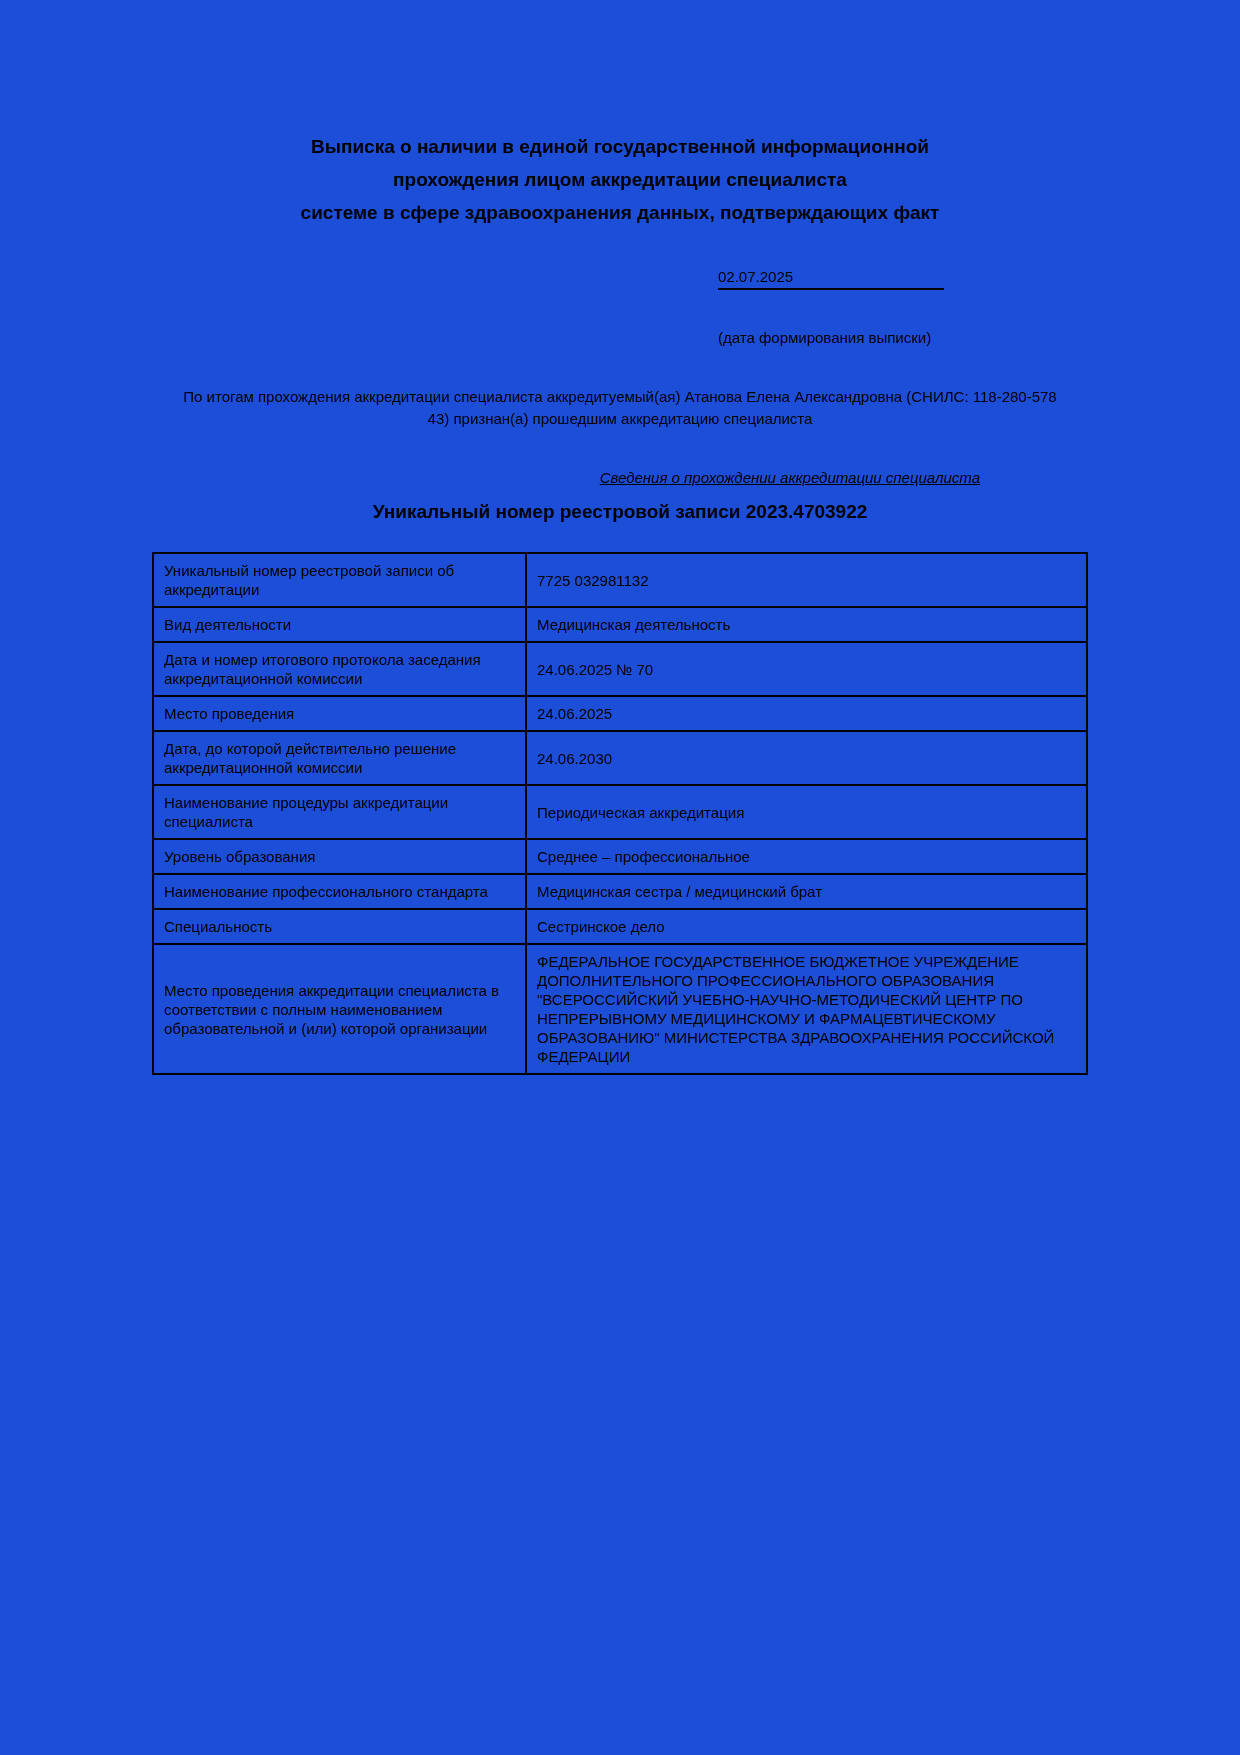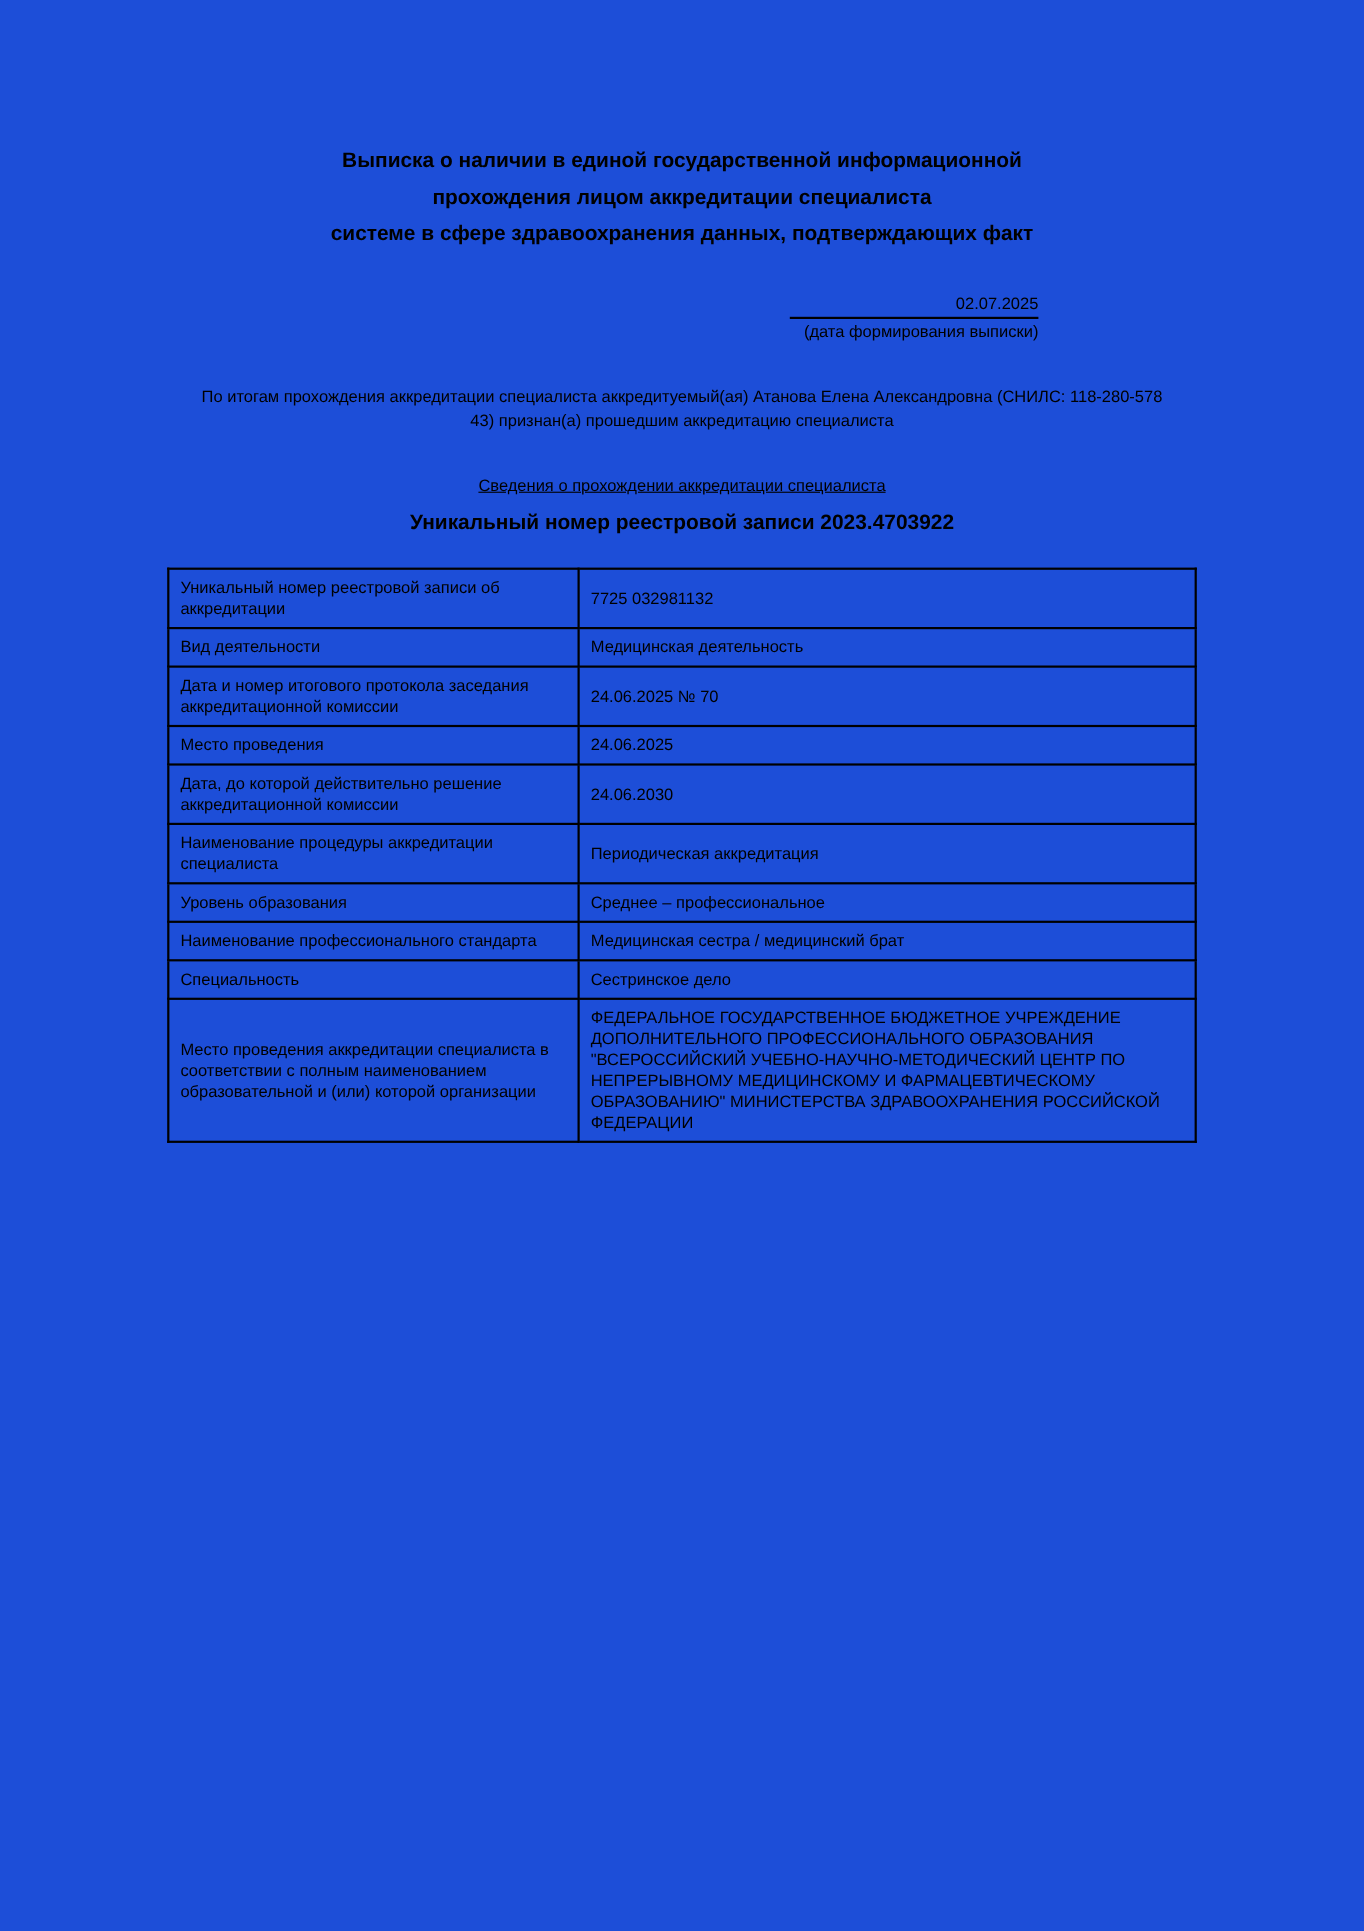--- a/index.html
+++ b/index.html
@@ -21,46 +21,48 @@
     width: 720px;
     text-align: center;
     font-size: 19px;
     font-weight: bold;
     line-height: 33px;
   }
   .date-block {
     margin-top: 38px;
     margin-left: 718px;
     width: 226px;
-    text-align: right;
+    text-align: left;
     font-size: 15px;
     line-height: 20px;
   }
   .date-value {
     display: block;
     border-bottom: 2px solid #000000;
     padding-bottom: 1px;
   }
   .date-caption {
     display: block;
     padding-top: 2px;
+    margin-top: 36px;
   }
   .intro {
     margin: 38px auto 0 auto;
     width: 1000px;
     text-align: center;
     font-size: 15px;
     line-height: 22px;
   }
   .section-heading {
     margin: 39px auto 0 auto;
     width: 720px;
-    text-align: center;
+    text-align: right;
     font-size: 15px;
     text-decoration: underline;
+    font-style: italic;
   }
   .registry-heading {
     margin: 15px auto 0 auto;
     width: 720px;
     text-align: center;
     font-size: 19px;
     font-weight: bold;
   }
   table.acc-table {
     margin-top: 29px;

